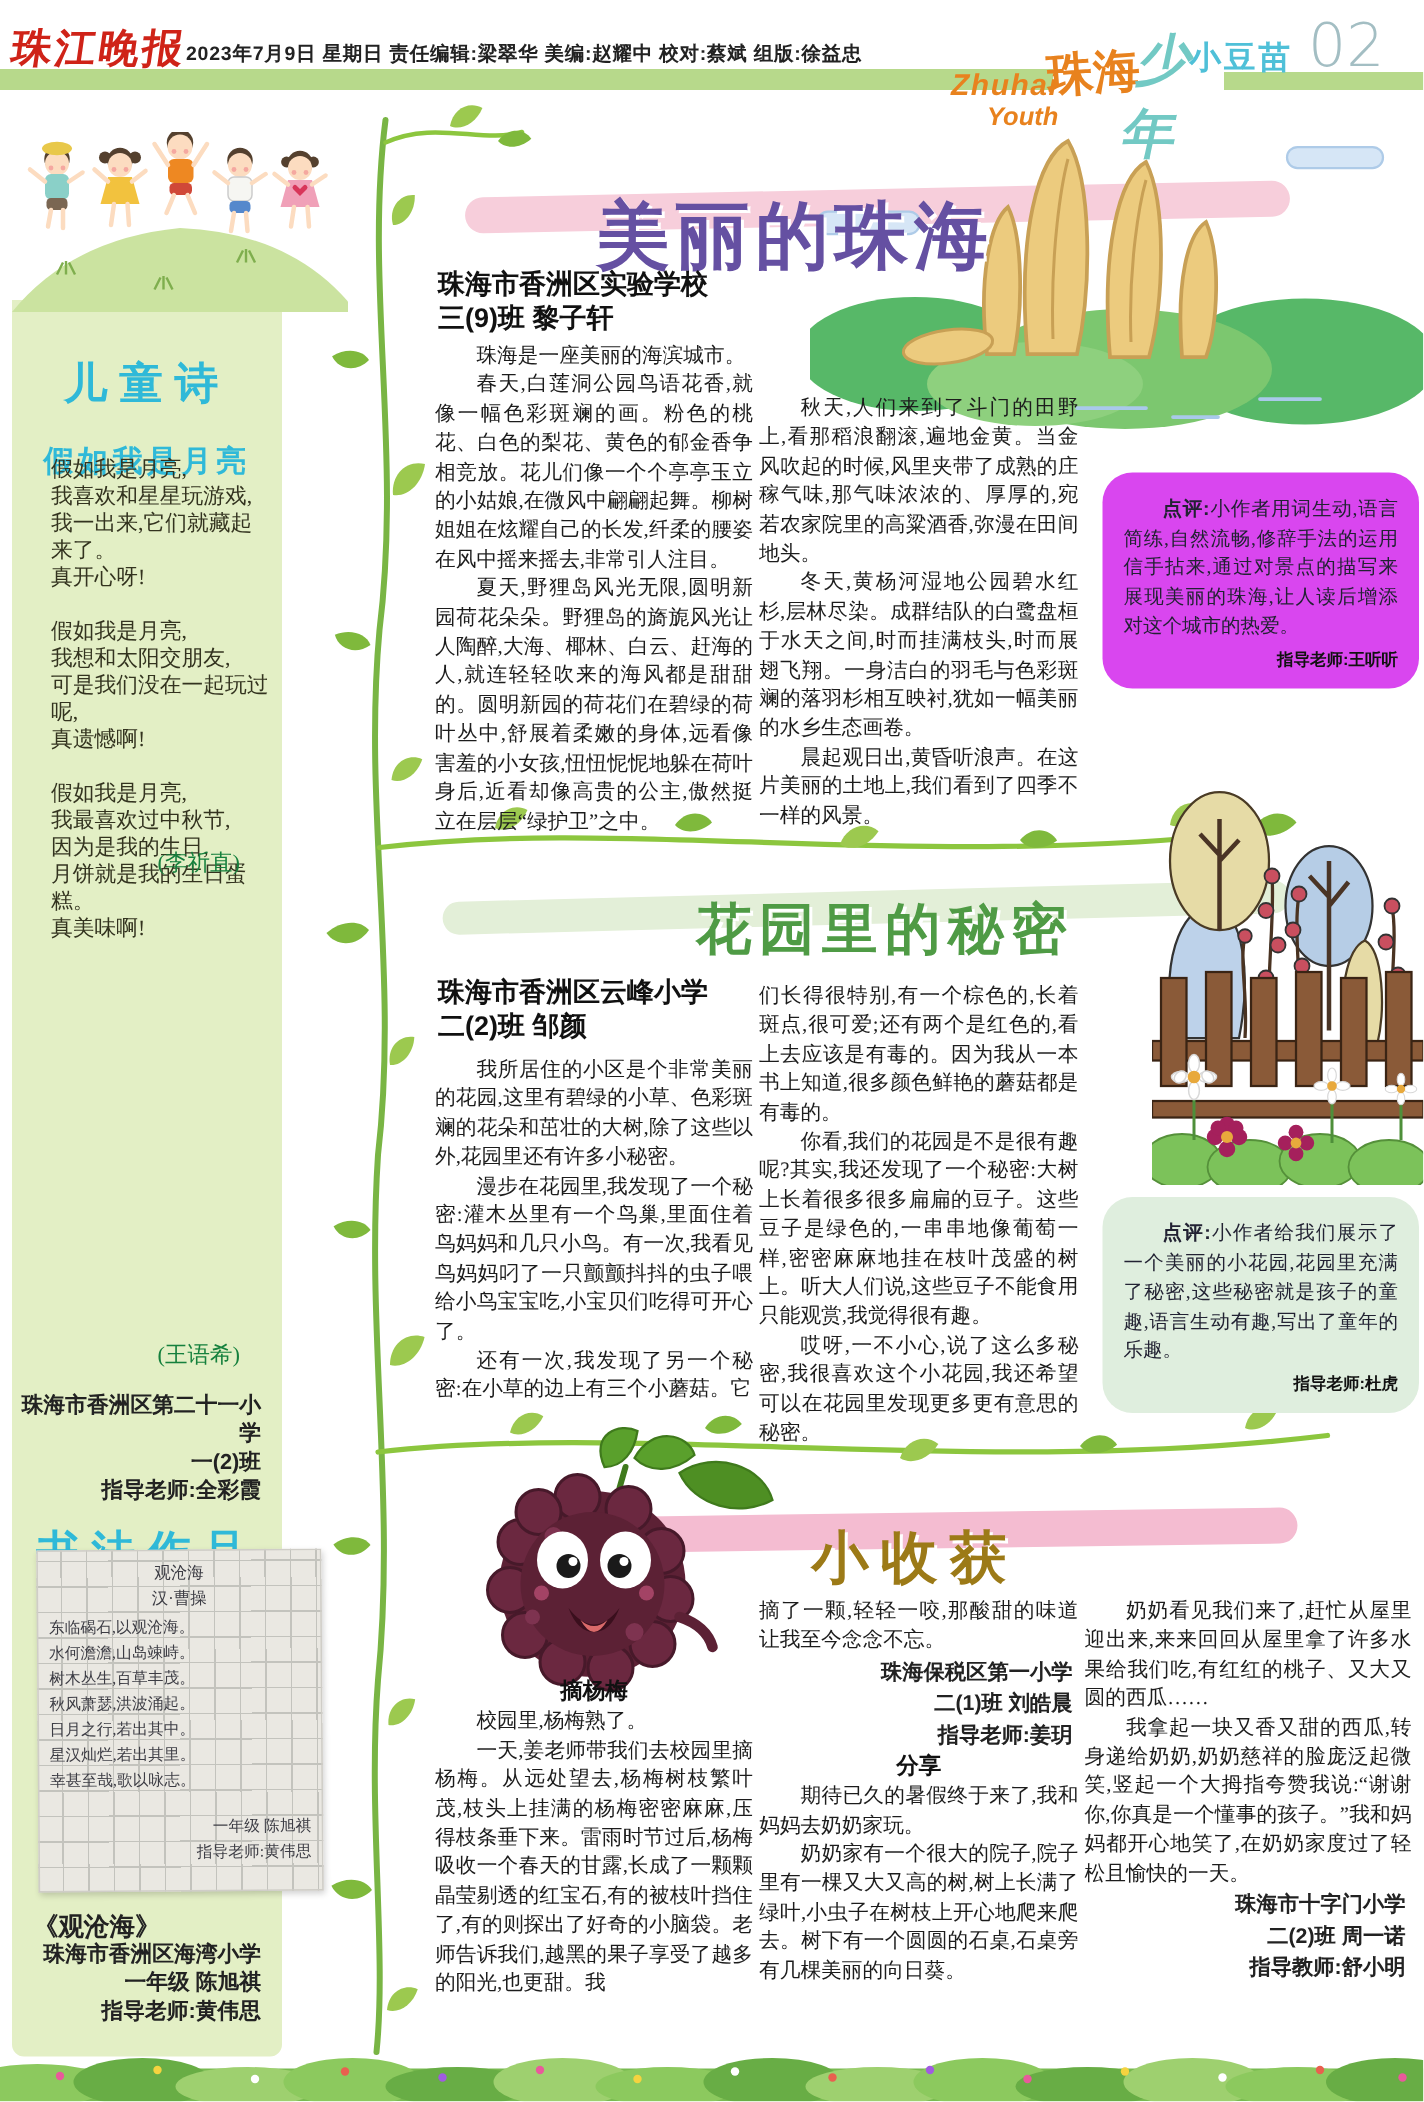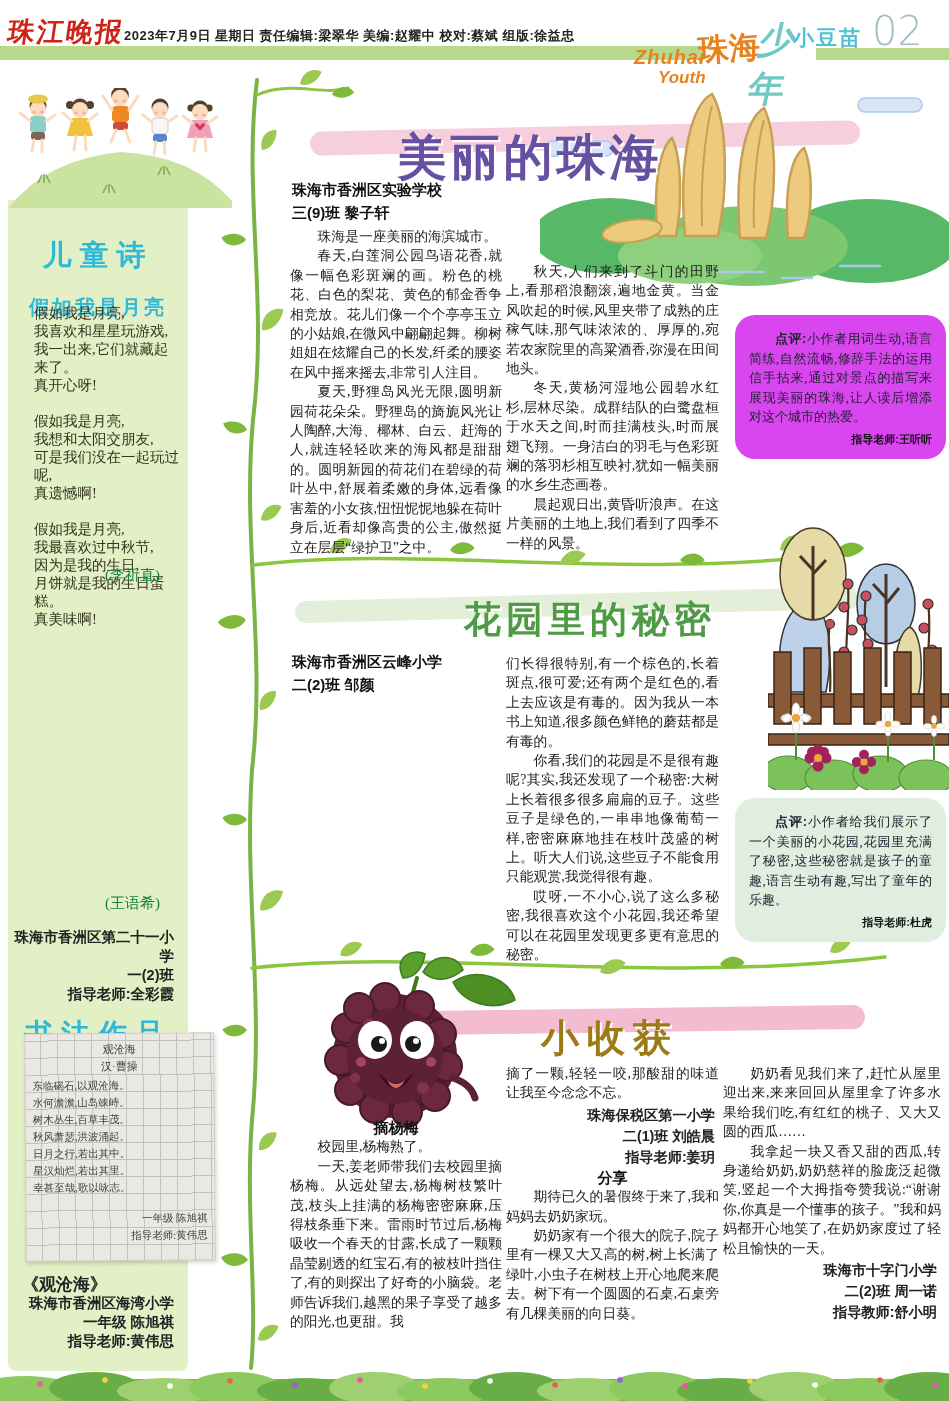--- a/index.html
+++ b/index.html
@@ -45,21 +45,21 @@
                font-size:17px;font-weight:600;color:#222;}
   
   .ribbon{z-index:0;border-radius:12px;}
   .t1-ribbon{left:310px;top:126px;width:550px;height:24px;background:#f7cedb;transform:rotate(-1.2deg);}
   .t2-ribbon{left:295px;top:594px;width:565px;height:22px;background:#e3efd8;transform:rotate(-1.5deg);}
   .t3-ribbon{left:420px;top:1008px;width:445px;height:24px;background:#f4bcd1;transform:rotate(-.8deg);}
   .a-title{z-index:2;font-weight:bold;text-align:center;}
   .title1{left:330px;top:92px;width:400px;font-size:49px;color:#6550a2;letter-spacing:4px;text-shadow:2px 2px 0 #fff;}
   .title2{left:370px;top:570px;width:440px;font-size:37px;color:#4f9b45;letter-spacing:5px;text-shadow:2px 2px 0 #fff;}
   .title3{left:480px;top:988px;width:260px;font-size:38px;color:#9c7a17;letter-spacing:8px;text-shadow:2px 2px 0 #fff;}
-  .byline{z-index:2;font-size:15px;font-weight:bold;color:#111;line-height:23px;white-space:pre-line;}
+  .byline{z-index:2;font-size:18px;font-weight:bold;color:#111;line-height:23px;white-space:pre-line;}
   .byline1{left:292px;top:178px;}
   .byline2{left:292px;top:650px;}
   .cols{z-index:2;font-family:"Liberation Serif","DejaVu Serif",serif;font-size:13.8px;line-height:19.4px;
         color:#1c1c1c;text-align:justify;}
   .cols p{margin:0;text-indent:2em;}
   .cols p.noindent{text-indent:0;}
   .a1c1{left:290px;top:227px;width:212px;}
   .a1c2{left:506px;top:262px;width:213px;}
   .a2c1{left:290px;top:703px;width:212px;}
   .a2c2{left:506px;top:654px;width:213px;}
@@ -399,20 +399,25 @@
             <circle cx="8" cy="0" r="5.5"></circle>
             <circle cx="0" cy="-8" r="5.5"></circle>
             <circle cx="0" cy="8" r="5.5"></circle>
           </g>
           <circle r="4" fill="#e8a93c"></circle>
         </g>
     </g>
   </svg>
   <div class="abs byline byline2">珠海市香洲区云峰小学
 二(2)班  邹颜</div>
+  <div class="abs cols a2c1">
+      <p>我所居住的小区是个非常美丽的花园,这里有碧绿的小草、色彩斑斓的花朵和茁壮的大树,除了这些以外,花园里还有许多小秘密。</p>
+      <p>漫步在花园里,我发现了一个秘密:灌木丛里有一个鸟巢,里面住着鸟妈妈和几只小鸟。有一次,我看见鸟妈妈叼了一只颤颤抖抖的虫子喂给小鸟宝宝吃,小宝贝们吃得可开心了。</p>
+      <p>还有一次,我发现了另一个秘密:在小草的边上有三个小蘑菇。它</p>
+    </div>
   <div class="abs cols a2c2">
       <p class="noindent">们长得很特别,有一个棕色的,长着斑点,很可爱;还有两个是红色的,看上去应该是有毒的。因为我从一本书上知道,很多颜色鲜艳的蘑菇都是有毒的。</p>
       <p>你看,我们的花园是不是很有趣呢?其实,我还发现了一个秘密:大树上长着很多很多扁扁的豆子。这些豆子是绿色的,一串串地像葡萄一样,密密麻麻地挂在枝叶茂盛的树上。听大人们说,这些豆子不能食用只能观赏,我觉得很有趣。</p>
       <p>哎呀,一不小心,说了这么多秘密,我很喜欢这个小花园,我还希望可以在花园里发现更多更有意思的秘密。</p>
     </div>
   <div class="abs comment comment2">
     <p class="cmt"><b>点评:</b><span>小作者给我们展示了一个美丽的小花园,花园里充满了秘密,这些秘密就是孩子的童趣,语言生动有趣,写出了童年的乐趣。</span></p>
     <div class="cmt-teacher">指导老师:杜虎</div>
   </div>
 

